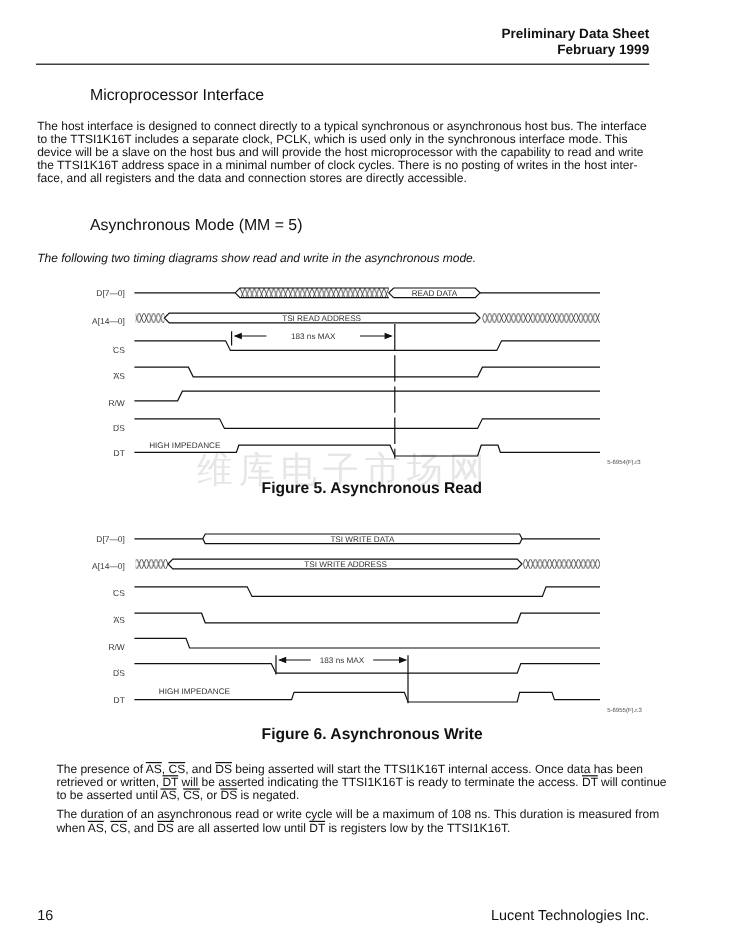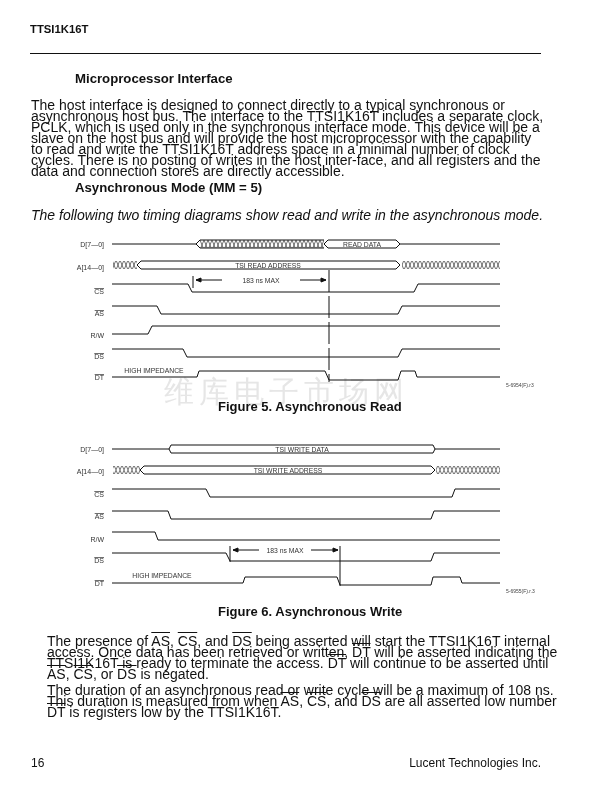--- a/index.html
+++ b/index.html
@@ -2,37 +2,40 @@
 <html><head>
 <meta charset="utf-8">
 <style>
   html, body { margin:0; padding:0; background:#fff; }
   body { width:612px; height:792px; position:relative; overflow:hidden;
          font-family:"Liberation Sans", sans-serif; color:#111; }
   .hdr { position:absolute; left:30px; right:71px; top:23px; border-bottom:1px solid #111; height:30px; }
   .hdr .l, .hdr .r { position:absolute; top:0; font-weight:bold; font-size:11.3px; line-height:13px; }
   .hdr .l { left:0; }
   .hdr .r { right:0; text-align:right; }
-  .h2 { position:absolute; left:31px; font-weight:bold; font-size:13.2px;padding-left:44px; }
-  .para { position:absolute; left:31px; width:515px; font-size:14px; line-height:11px; }
+  .h2 { position:absolute; left:31px; font-weight:normal; font-size:13.2px;padding-left:44px; }
+  .para { position:absolute; left:31px; width:515px; font-size:10px; line-height:11px; }
   .para p { margin:0; }
   .ov { text-decoration:overline; }
   svg text { font-family:"Liberation Sans", sans-serif; }
   .cap { position:absolute; font-weight:bold; font-size:13px; }
   .foot { position:absolute; top:756px; font-size:12px; }
   .wm { position:absolute; left:164px; top:372px; font-family:"DejaVu Serif", serif; font-size:30px; color:#e6e6e6; letter-spacing:5px; z-index:0; }
 </style>
 </head>
 <body>
 
 <div class="wm">维库电子市场网</div>
 
 <div class="hdr">
   <div class="l">
-    <div>TTSI1K16T</div>
+  </div>
+  <div class="r">
+    <div>Preliminary Data Sheet</div>
+    <div>February 1999</div>
   </div>
 </div>
 
 <div class="h2" style="top:71px;">Microprocessor Interface</div>
 <div class="para" style="top:100px;">
   <p>The host interface is designed to connect directly to a typical synchronous or asynchronous host bus. The interface to the TTSI1K16T includes a separate clock, PCLK, which is used only in the synchronous interface mode. This device will be a slave on the host bus and will provide the host microprocessor with the capability to read and write the TTSI1K16T address space in a minimal number of clock cycles. There is no posting of writes in the host inter-face, and all registers and the data and connection stores are directly accessible.</p>
 </div>
 
 <div class="h2" style="top:180px;">Asynchronous Mode (MM = 5)</div>
 <div class="para" style="top:210px;font-style:italic;">
@@ -137,17 +140,17 @@
     <text x="288" y="472.5">TSI WRITE ADDRESS</text>
     <text x="285" y="552.5">183 ns MAX</text>
     <text x="162" y="578">HIGH IMPEDANCE</text>
   </g>
   <text x="506" y="593" font-size="5" fill="#444">5-6955(F).r.3</text>
 </svg>
 <div class="cap" style="left:218px;top:604px;">Figure 6. Asynchronous Write</div>
 
 <div class="para" style="top:636px;margin-left:16px;">
   <p style="margin-bottom:5px;"><span>The presence of </span><span class="ov">AS</span><span>, </span><span class="ov">CS</span><span>, and </span><span class="ov">DS</span><span> being asserted will start the TTSI1K16T internal access. Once data has been retrieved or written, </span><span class="ov">DT</span><span> will be asserted indicating the TTSI1K16T is ready to terminate the access. </span><span class="ov">DT</span><span> will continue to be asserted until </span><span class="ov">AS</span><span>, </span><span class="ov">CS</span><span>, or </span><span class="ov">DS</span><span> is negated.</span></p>
-  <p><span>The duration of an asynchronous read or write cycle will be a maximum of 108 ns. This duration is measured from when </span><span class="ov">AS</span><span>, </span><span class="ov">CS</span><span>, and </span><span class="ov">DS</span><span> are all asserted low number </span><span class="ov">DT</span><span> is registers low by the TTSI1K16T.</span></p>
+  <p><span>The duration of an asynchronous read or write cycle will be a maximum of 108 ns. This duration is measured from when </span><span class="ov">AS</span><span>, </span><span class="ov">CS</span><span>, and </span><span class="ov">DS</span><span> are all asserted low until </span><span class="ov">DT</span><span> is registers low by the TTSI1K16T.</span></p>
 </div>
 
 <div class="foot" style="left:31px;">16</div>
 <div class="foot" style="right:71px;padding-left:36px;">Lucent Technologies Inc.</div>
 
 </body></html>

